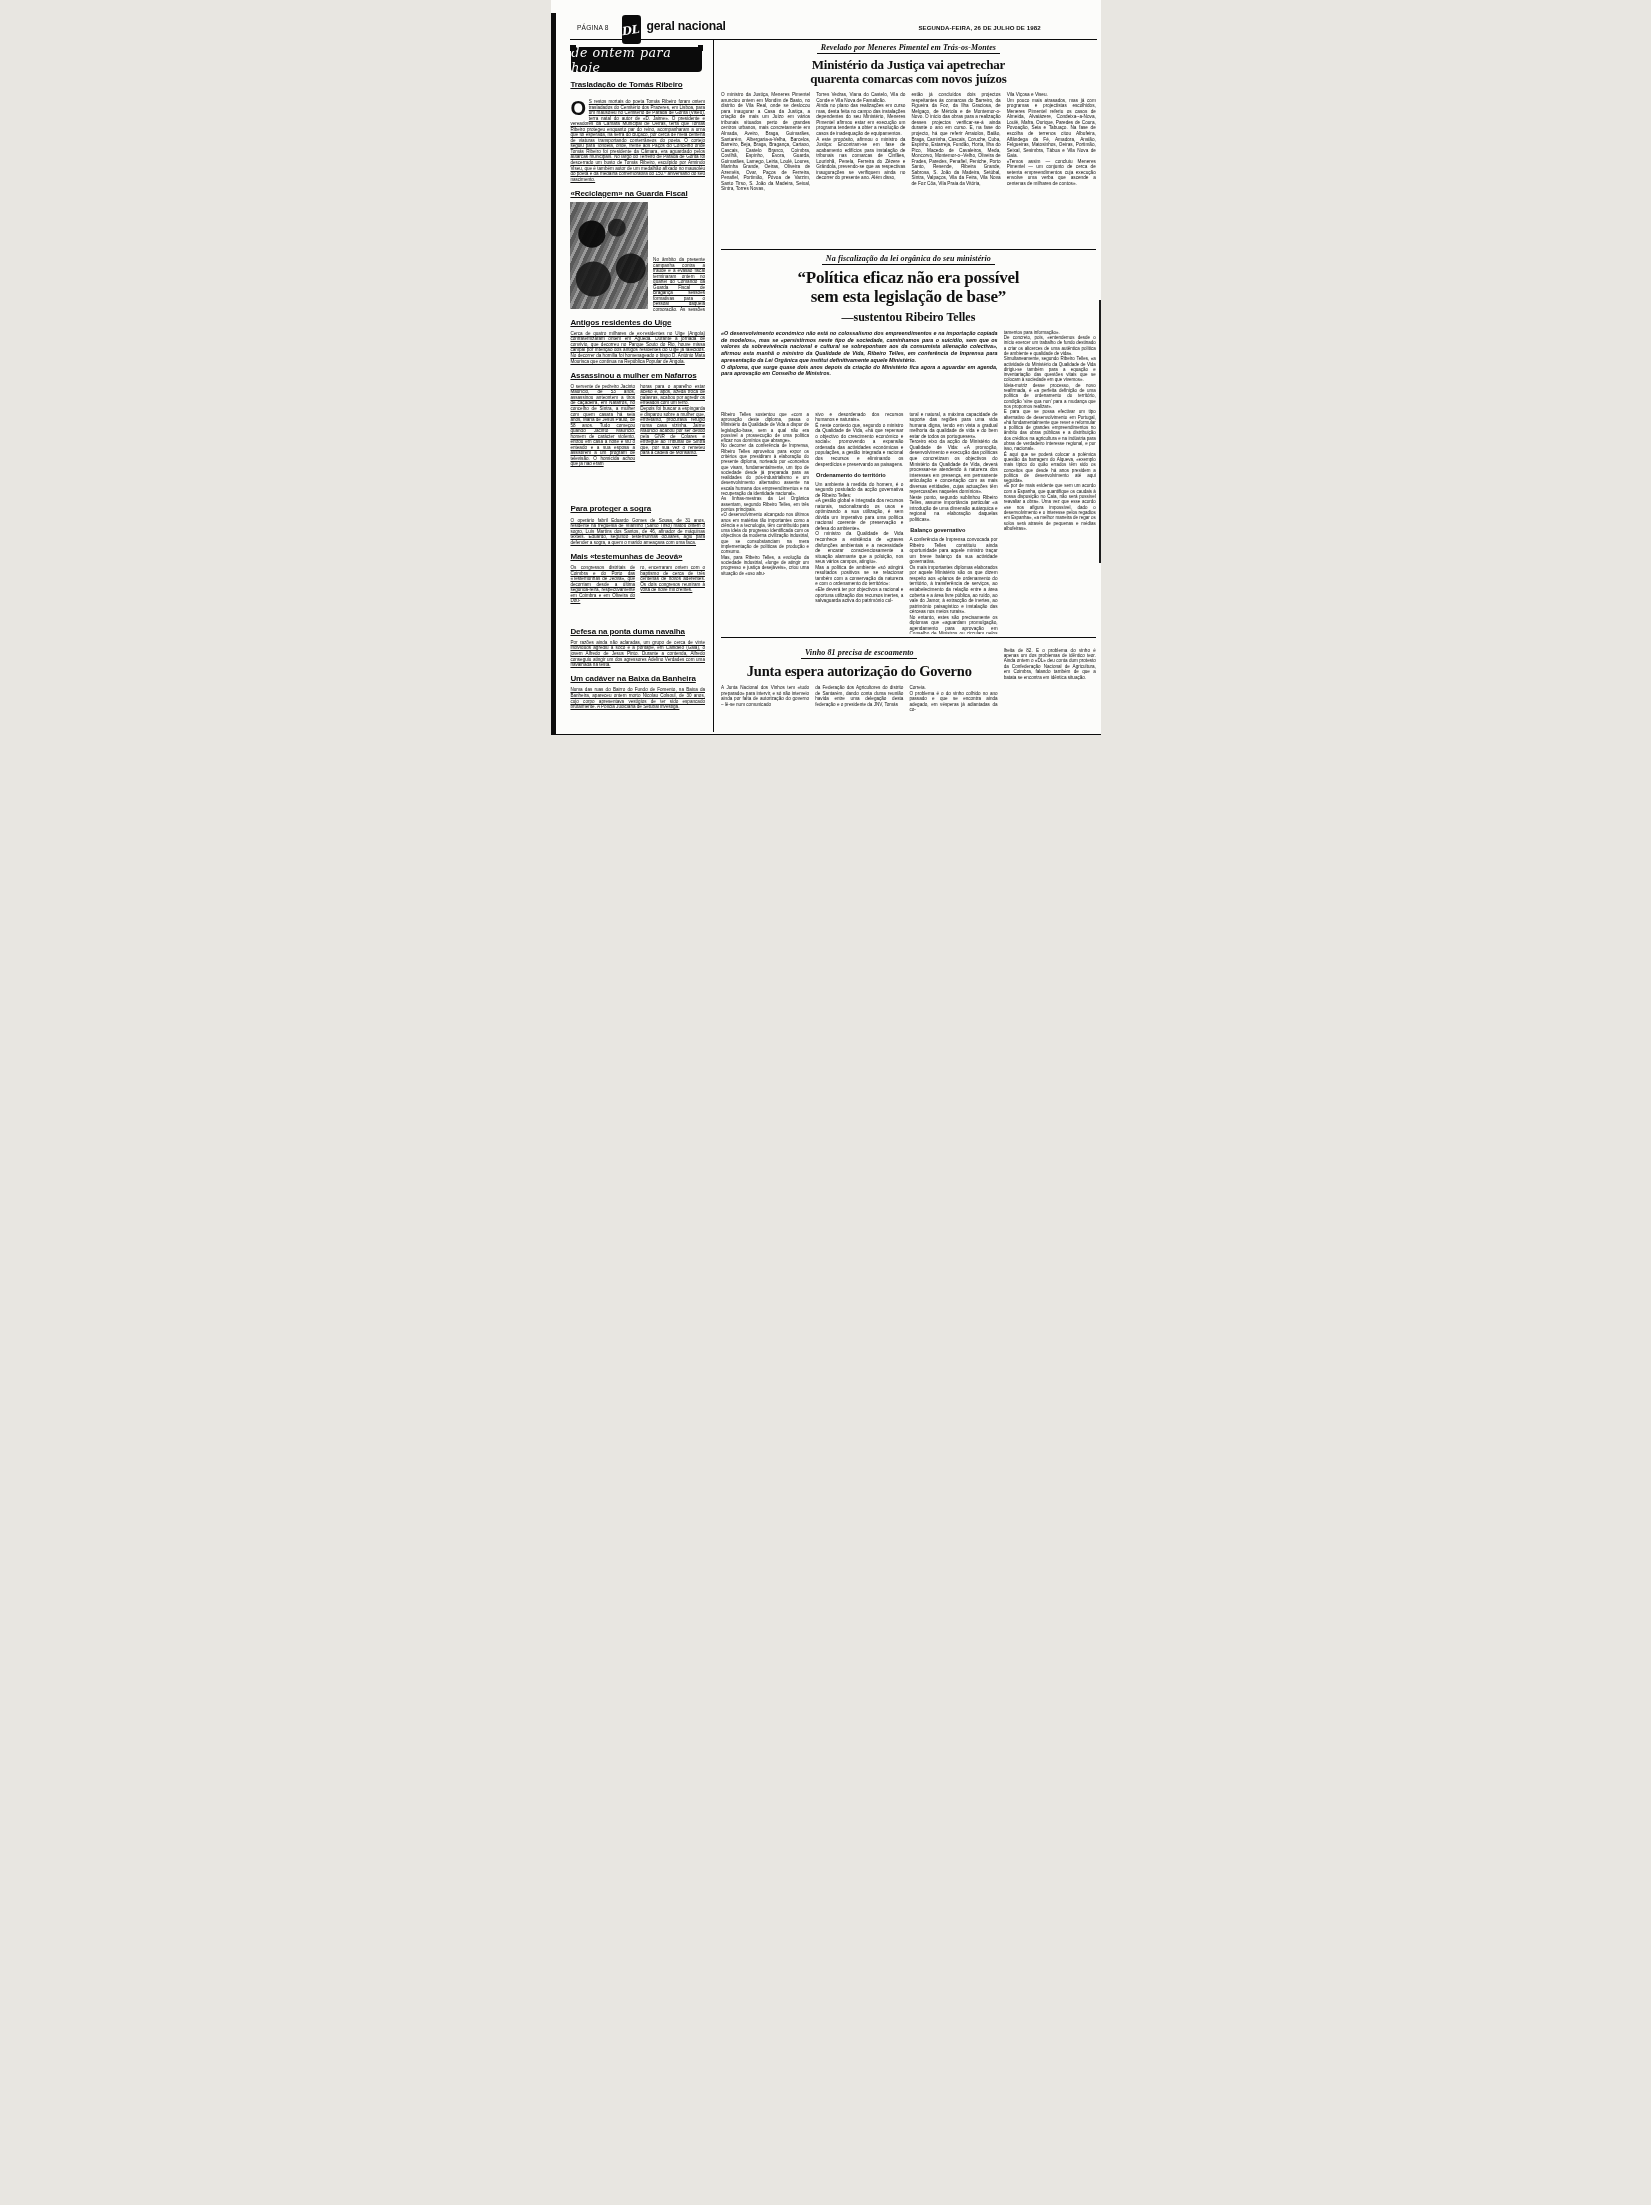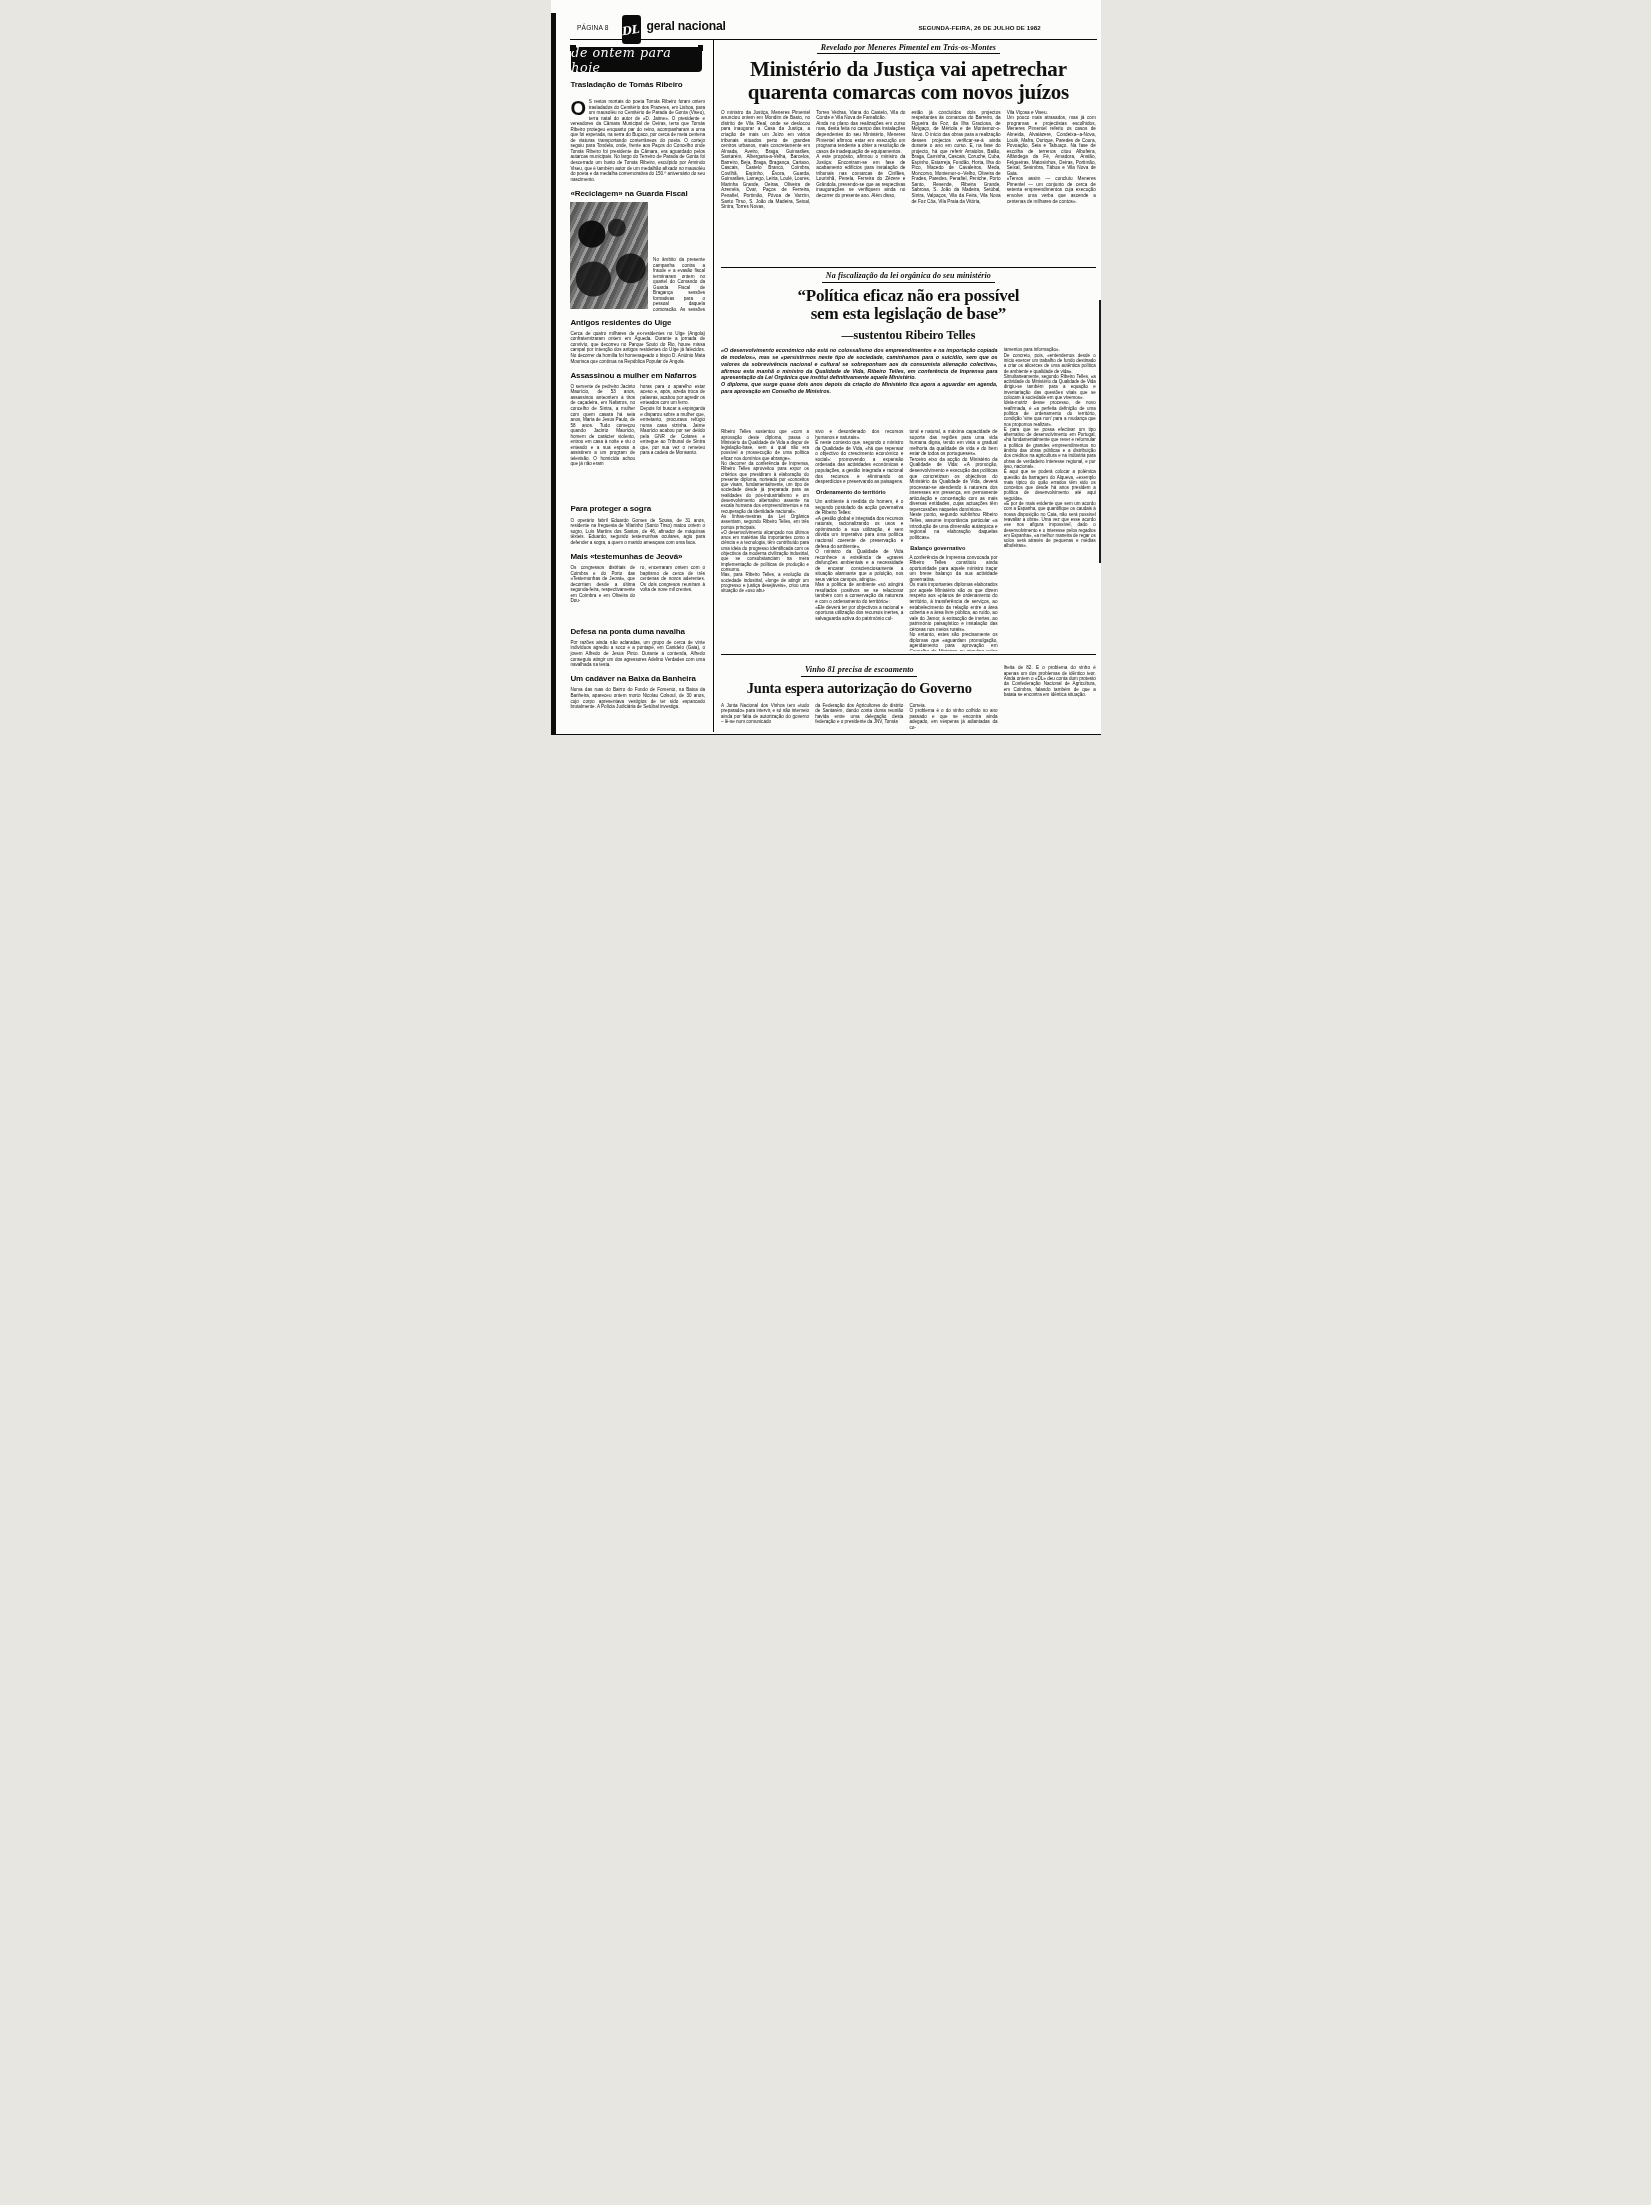--- a/index.html
+++ b/index.html
@@ -29,21 +29,21 @@
   .left-col { width:144px; padding:5.6px 7.5px 0 0.9px; border-right:0.9px solid #0c0c0c; overflow:hidden; }
   .right-col { flex:1; padding:2.8px 4.7px 0 7.5px; overflow:hidden; }
 
   
   .banner { position:relative; height:24.4px; margin:1.9px 2.8px 8.4px 0.9px; background:#0b0b0b; border-radius:4px;
             display:flex; align-items:center; justify-content:center; }
   .banner-text { color:#fff; font-family:"DejaVu Serif", serif; font-style:italic; font-size:12.7px; letter-spacing:0.5px; }
   .banner::before, .banner::after { content:""; position:absolute; top:-2.3px; width:5.6px; height:5.6px; background:#0b0b0b; }
   .banner::before { left:-0.9px; } .banner::after { right:-0.9px; }
 
-  .l-article { margin-bottom:6.6px; }
+  .l-article { margin-bottom:6.6px;text-decoration:underline; }
   .l-heading { font-size:8px; font-weight:700; letter-spacing:-0.1px; margin-bottom:4.2px; }
   .l-body { font-size:4.6px; line-height:1.21; text-align:justify; white-space:pre-line; }
   .dropcap { float:left; font-size:20px; font-weight:700; line-height:.8; margin:1.4px 2.8px 0 0; }
 
   .photo-row { display:flex; gap:4.7px; height:109px; overflow:hidden; margin-bottom:1.9px; }
   .photo {
     width:78px; height:107px; flex:none;
     background:
       radial-gradient(circle at 28% 30%, rgba(10,10,10,.95) 0 14%, transparent 15%),
       radial-gradient(circle at 60% 24%, rgba(20,20,20,.8) 0 9%, transparent 10%),
@@ -55,21 +55,21 @@
   .photo-side { flex:1; padding-top:55px; }
   .cols2 { display:flex; gap:5.2px; overflow:hidden; }
   .cols2 > div { flex:1; }
   .h-240 { height:114px; } .h-120 { height:55px; }
 
   
   .kicker-wrap { text-align:center; }
   .kicker { display:inline-block; font-family:"Liberation Serif", serif; font-style:italic; font-weight:700;
             font-size:8px; border-bottom:1.9px solid #0b0b0b; padding:0 3.8px 1.4px 3.8px; letter-spacing:0.1px; }
   .headline { text-align:center; font-family:"Liberation Serif", serif; font-weight:700;
-              font-size:21px; line-height:1.1; letter-spacing:-0.2px; margin-top:3.8px; }
+              font-size:13px; line-height:1.1; letter-spacing:-0.2px; margin-top:3.8px; }
   .headline-2 { font-size:17px; }
   .byline { text-align:center; font-family:"Liberation Serif", serif; font-weight:700;
             font-size:12px; margin-top:3.8px; }
   .b-body { font-size:4.7px; line-height:1.18; text-align:justify; white-space:pre-line; }
   .cols4 { display:flex; gap:6.1px; height:154px; overflow:hidden; margin-top:5.6px; }
   .cols4 > div { flex:1; }
   .rule { border-top:1.4px solid #0b0b0b; margin:2.8px 0 3.8px 0; }
 
   .telles-body { display:flex; gap:6.1px; margin-top:4.7px; }
   .telles-left { flex:3; }

